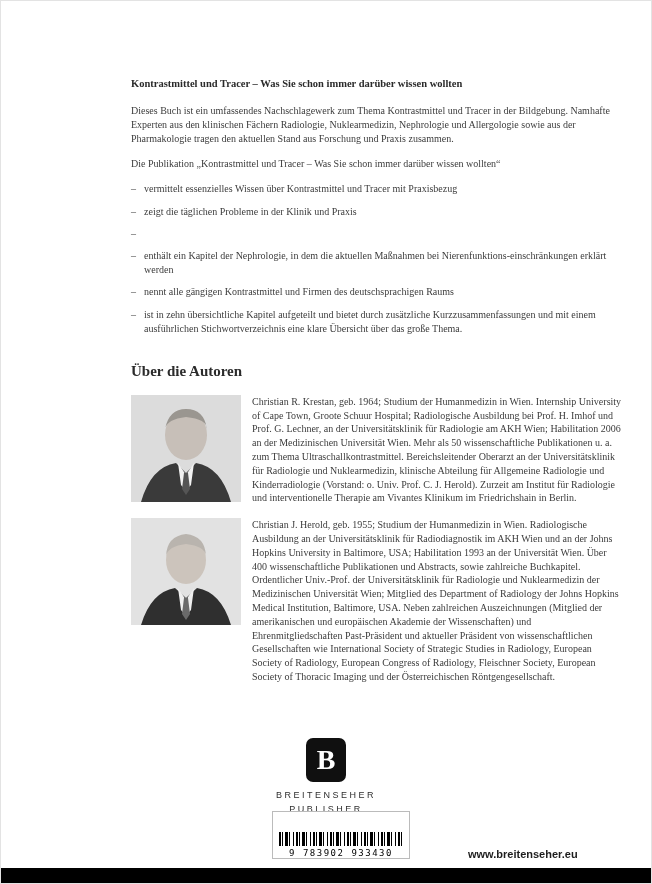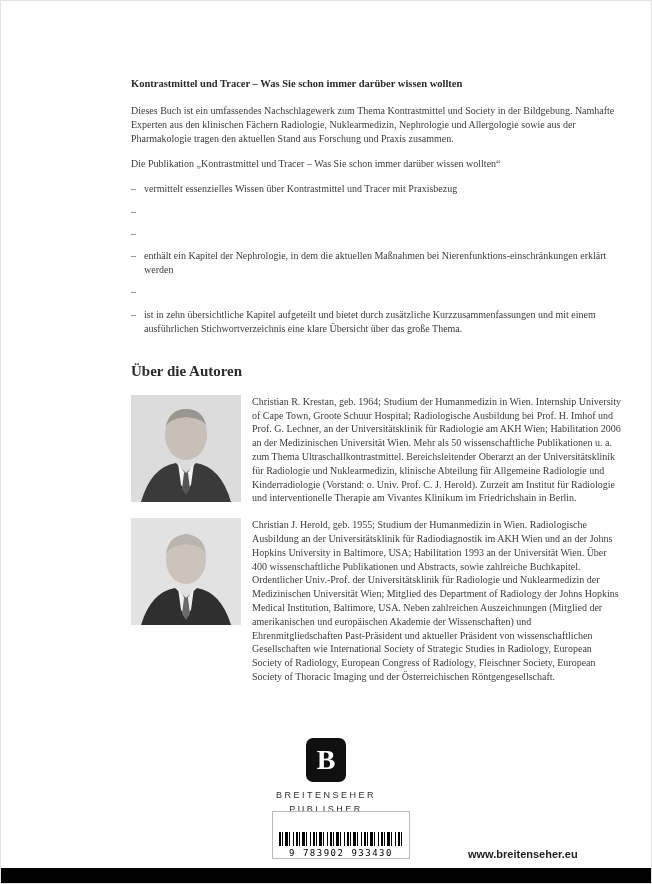--- a/index.html
+++ b/index.html
@@ -46,40 +46,42 @@
   .website { position:absolute; left:467px; top:847px; font-size:11px; font-weight:bold; color:#1d1d1d; }
   .bottom-bar { position:absolute; left:0; bottom:0; width:652px; height:15px; background:#000000; }
 </style>
 </head>
 <body>
 
 <div class="page">
 
   <div class="content">
     <h1 class="book-title">Kontrastmittel und Tracer – Was Sie schon immer darüber wissen wollten</h1>
-    <p class="para">Dieses Buch ist ein umfassendes Nachschlagewerk zum Thema Kontrastmittel und Society in der Bildgebung. Namhafte Experten aus den klinischen Fächern Radiologie, Nuklearmedizin, Nephrologie und Allergologie sowie aus der Pharmakologie tragen den aktuellen Stand aus Forschung und Praxis zusammen.</p>
+    <p class="para">Dieses Buch ist ein umfassendes Nachschlagewerk zum Thema Kontrastmittel und Tracer in der Bildgebung. Namhafte Experten aus den klinischen Fächern Radiologie, Nuklearmedizin, Nephrologie und Allergologie sowie aus der Pharmakologie tragen den aktuellen Stand aus Forschung und Praxis zusammen.</p>
     <p class="para">Die Publikation „Kontrastmittel und Tracer – Was Sie schon immer darüber wissen wollten“</p>
 
     <ul class="bullets">
       <li>
           <span class="dash">–</span>
           <span>vermittelt essenzielles Wissen über Kontrastmittel und Tracer mit Praxisbezug</span>
         </li>
       <li>
           <span class="dash">–</span>
+          <span>zeigt die täglichen Probleme in der Klinik und Praxis</span>
         </li>
       <li>
           <span class="dash">–</span>
         </li>
       <li>
           <span class="dash">–</span>
           <span>enthält ein Kapitel der Nephrologie, in dem die aktuellen Maßnahmen bei Nierenfunktions-einschränkungen erklärt werden</span>
         </li>
       <li>
           <span class="dash">–</span>
+          <span>nennt alle gängigen Kontrastmittel und Firmen des deutschsprachigen Raums</span>
         </li>
       <li>
           <span class="dash">–</span>
           <span>ist in zehn übersichtliche Kapitel aufgeteilt und bietet durch zusätzliche Kurzzusammenfassungen und mit einem ausführlichen Stichwortverzeichnis eine klare Übersicht über das große Thema.</span>
         </li>
     </ul>
 
     <h2 class="authors-heading">Über die Autoren</h2>
 
     <div class="author-row">

